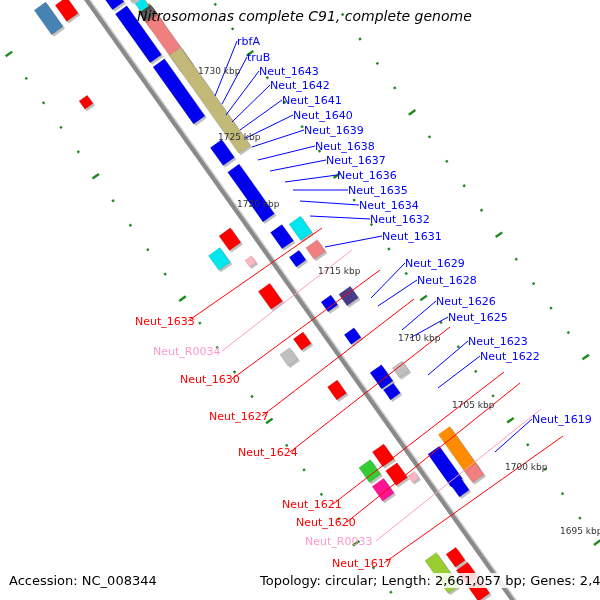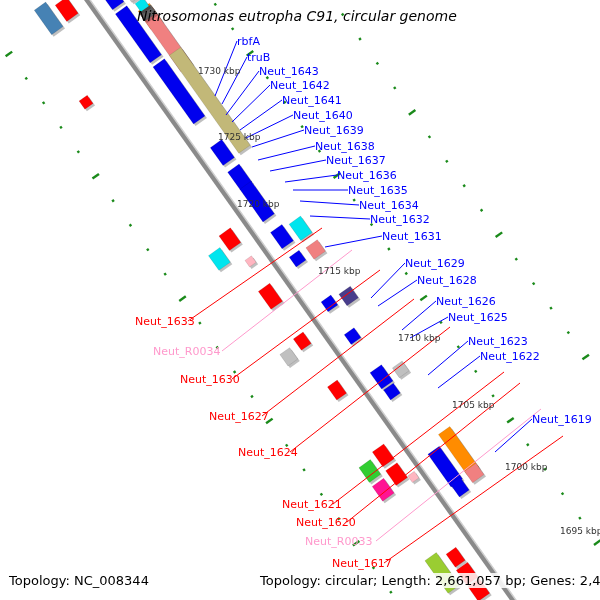--- a/index.html
+++ b/index.html
@@ -251,15 +251,15 @@
       <text x="180" y="383" class="lbl" fill="#ff0000">Neut_1630</text>
       <text x="209" y="420" class="lbl" fill="#ff0000">Neut_1627</text>
       <text x="238" y="456" class="lbl" fill="#ff0000">Neut_1624</text>
       <text x="282" y="508" class="lbl" fill="#ff0000">Neut_1621</text>
       <text x="296" y="526" class="lbl" fill="#ff0000">Neut_1620</text>
       <text x="305" y="545" class="lbl" fill="#ff99cc">Neut_R0033</text>
       <text x="332" y="567" class="lbl" fill="#ff0000">Neut_1617</text>
     </g>
 </svg>
 
-<div class="title">Nitrosomonas eutropha C91, circular genome</div>
-<div class="footer-left">Topology: NC_008344</div>
+<div class="title">Nitrosomonas complete C91, complete genome</div>
+<div class="footer-left">Accession: NC_008344</div>
 <div class="footer-right">Topology: circular; Length: 2,661,057 bp; Genes: 2,490</div>
 
 </body></html>

